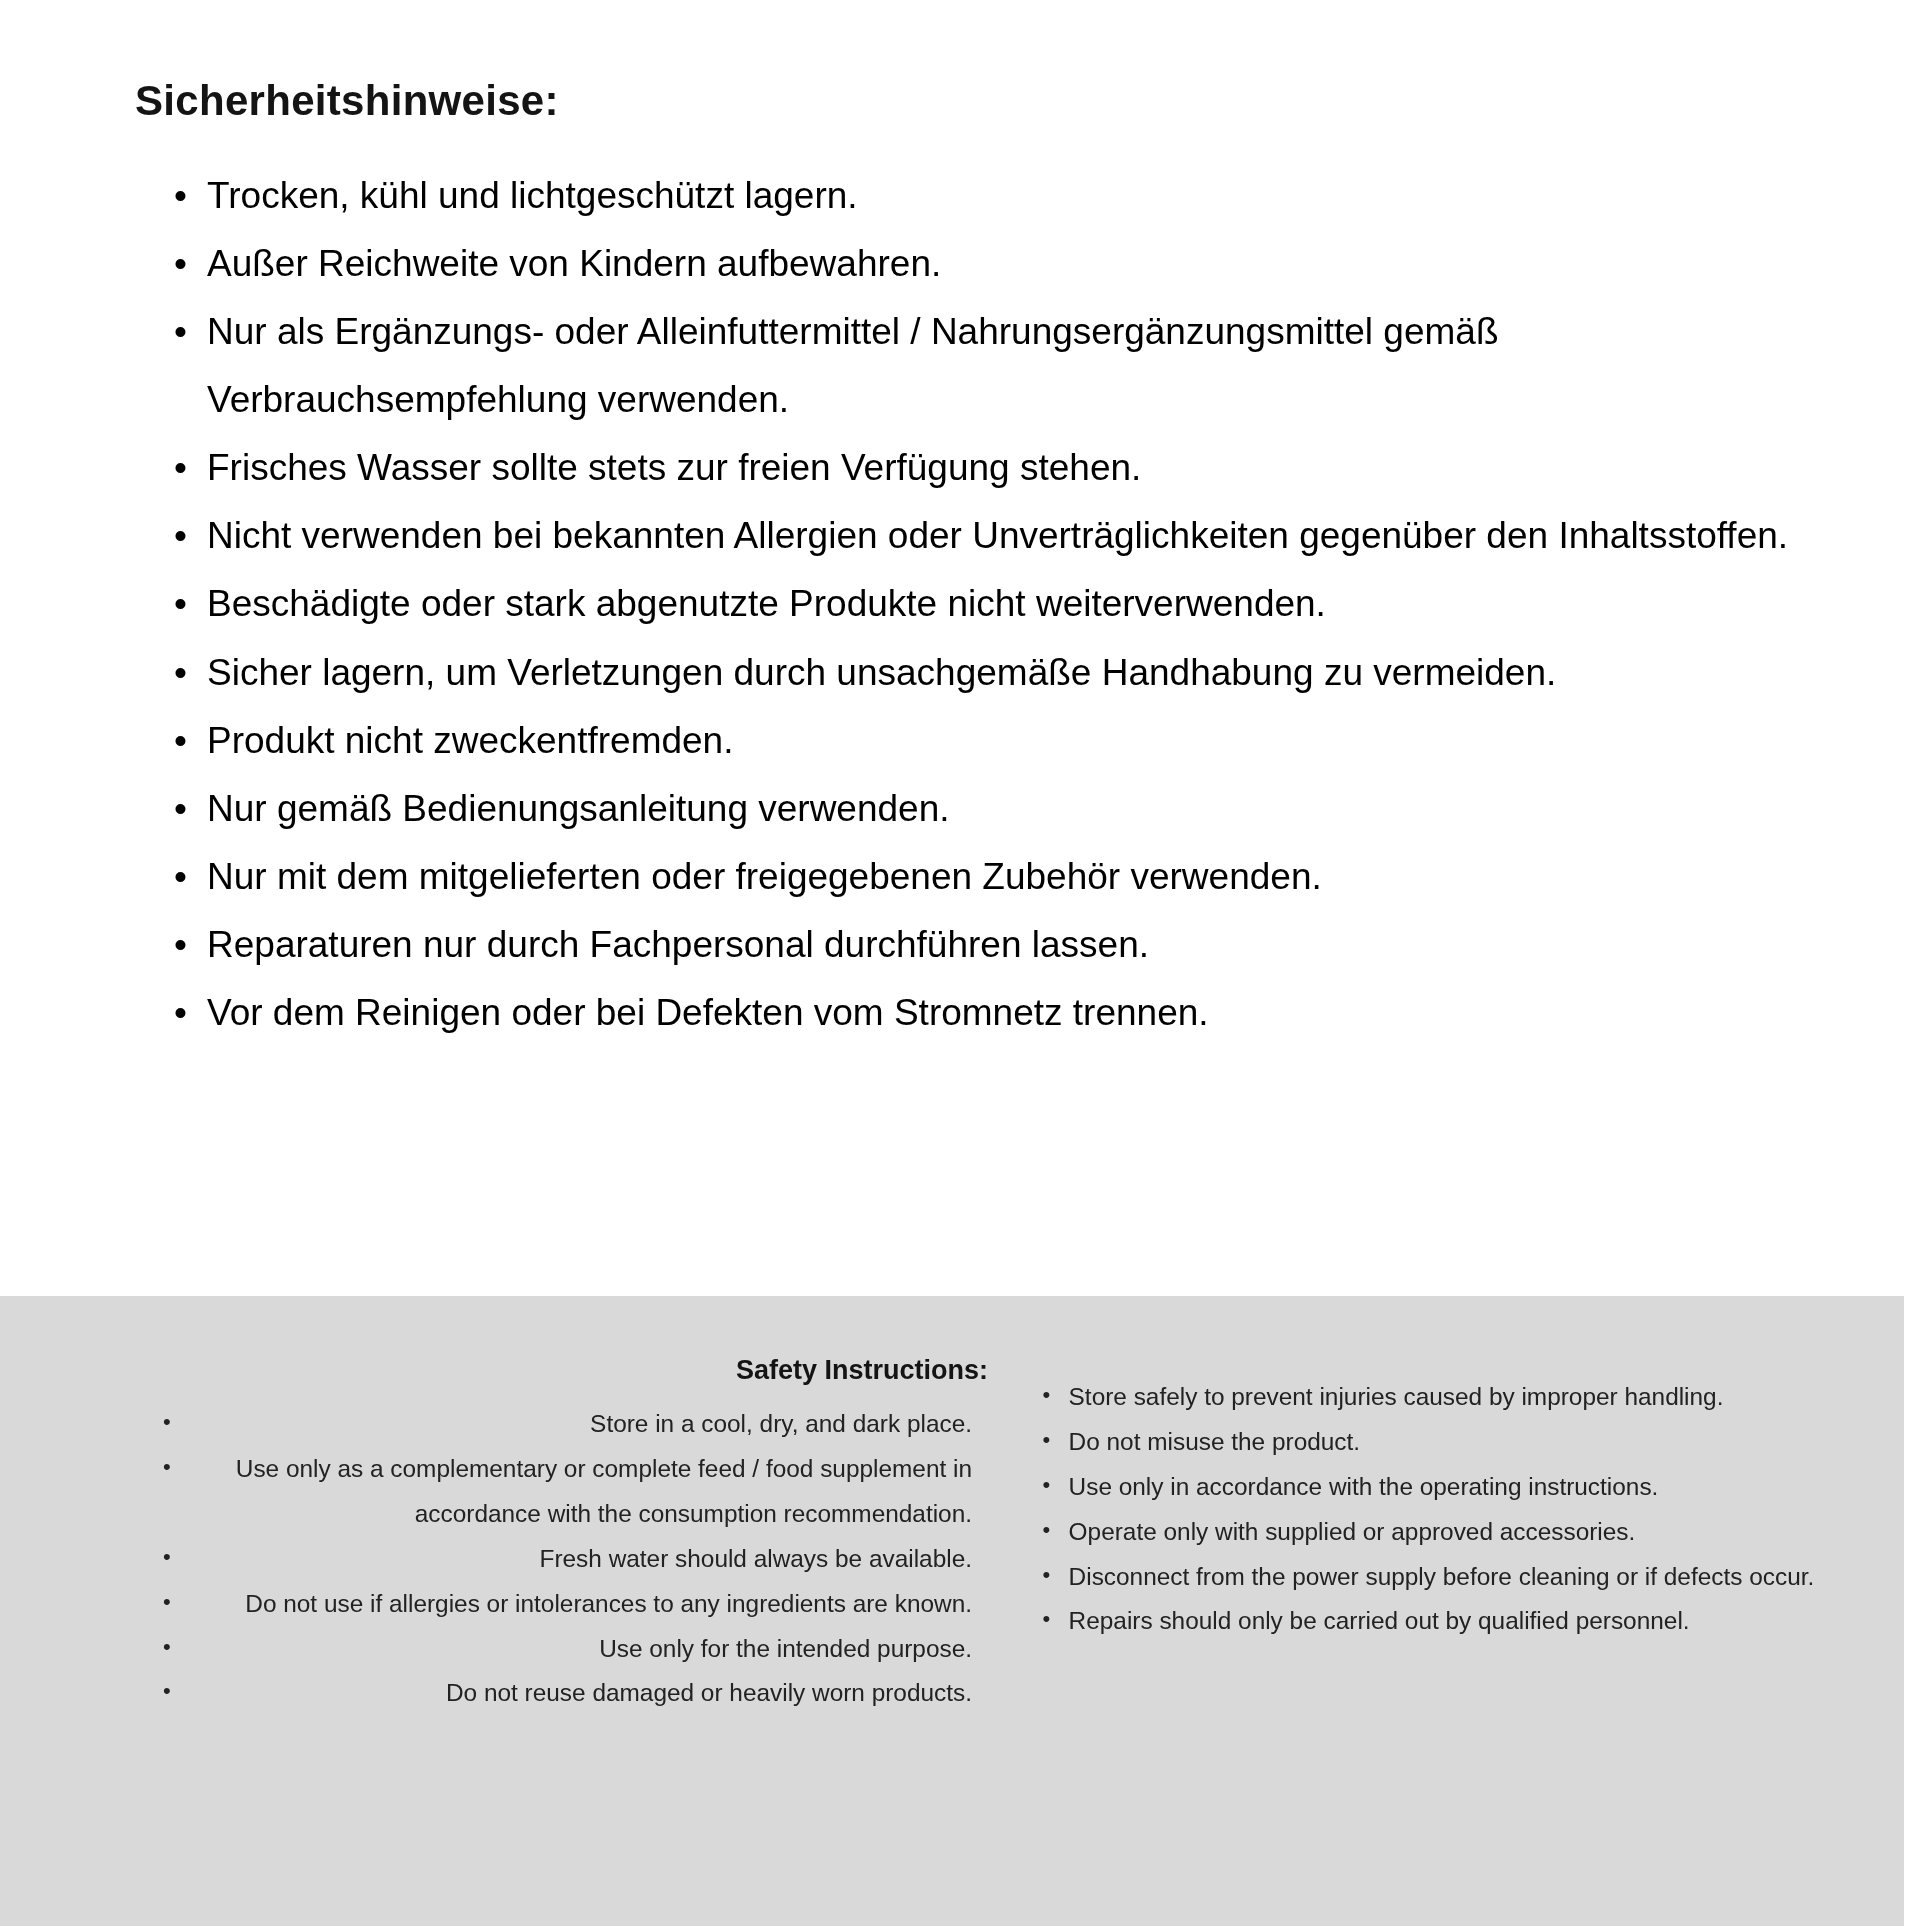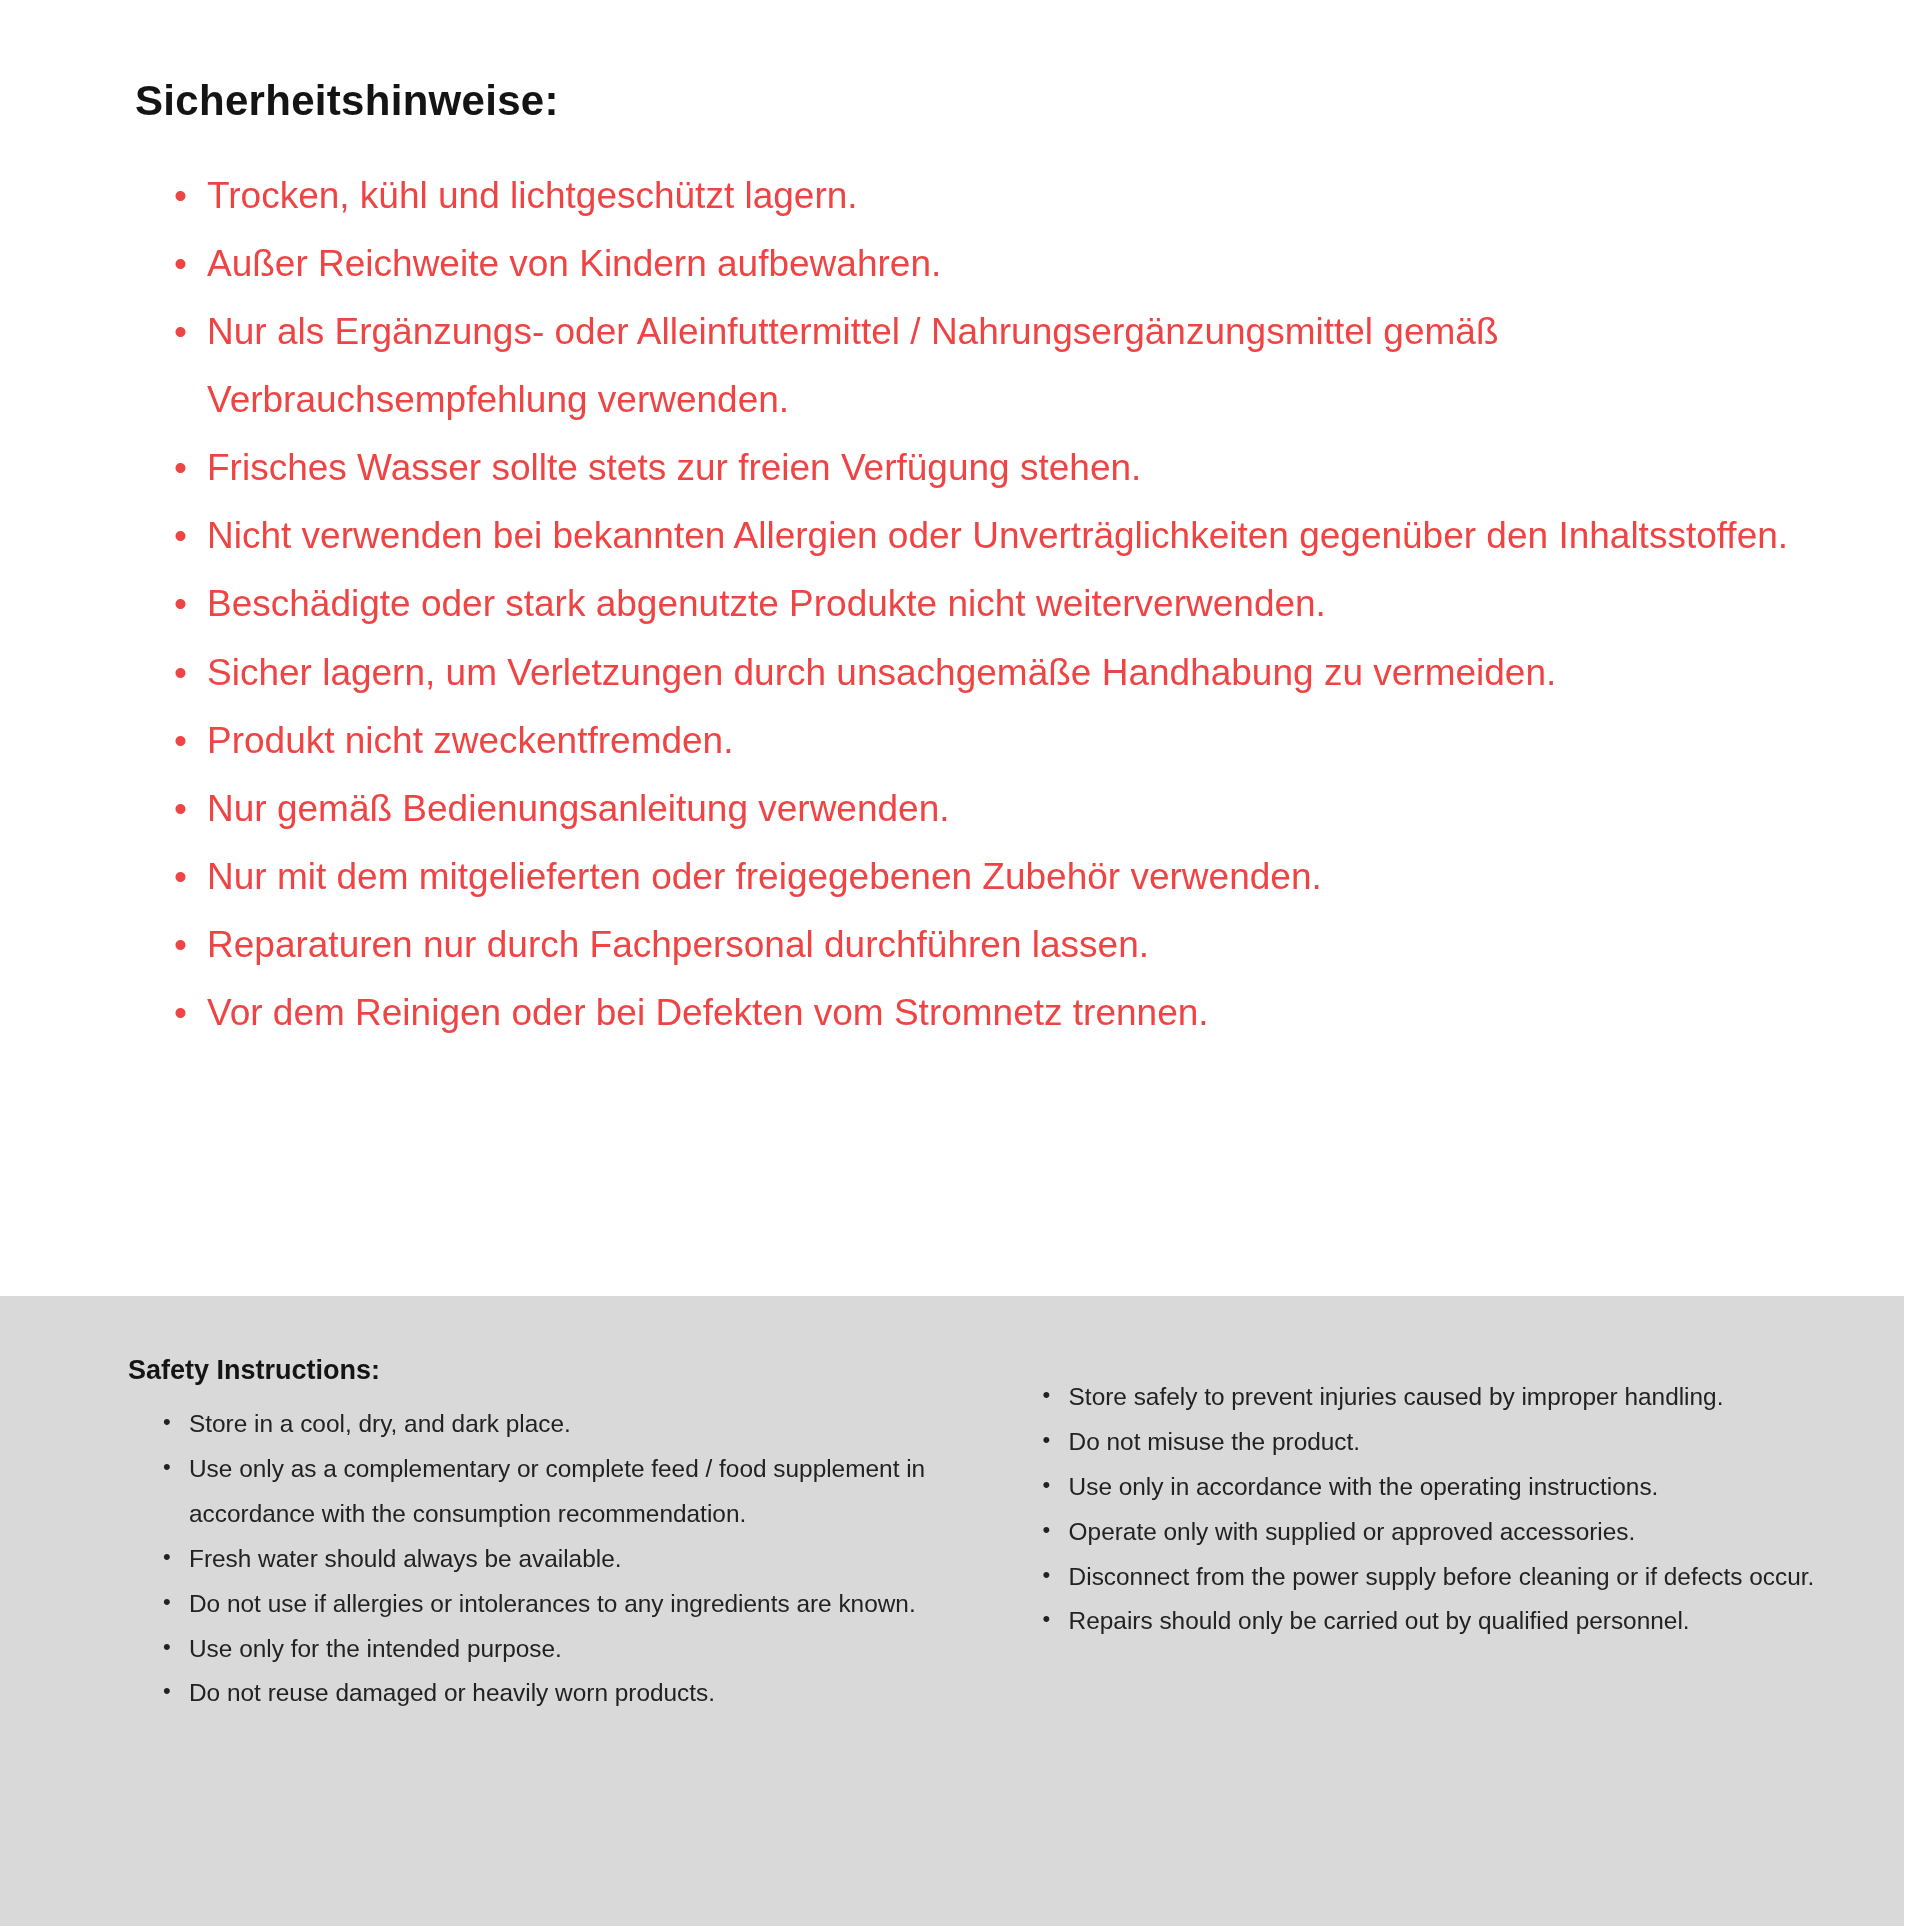--- a/index.html
+++ b/index.html
@@ -36,21 +36,21 @@
     letter-spacing: 0.3px;
     color: #141414;
   }
   .german-list {
     margin: 0;
     padding: 0 0 0 39px;
     list-style: none;
     font-size: 37px;
     line-height: 1.84;
     max-width: 1631px;
-    color: #ef4444;
+    color: #000000;
   }
   .german-list li {
     position: relative;
     padding-left: 33px;
   }
   .german-list li::before {
     content: "\2022";
     position: absolute;
     left: 0;
     top: 0;
@@ -58,21 +58,21 @@
 
   
   .english-section {
     box-sizing: border-box;
     height: 630px;
     background: #d9d9d9;
     padding: 59px 58px 0 128px;
     display: flex;
     gap: 36px;
   }
-  .english-col-left  { width: 860px; }
+  .english-col-left  { width: 860px; text-align: right; }
   .english-col-right { width: 822px; padding-top: 3.9px; }
 
   .english-heading {
     margin: 0 0 9px 0;
     font-size: 27px;
     font-weight: 700;
     color: #141414;
   }
   .english-list {
     margin: 16px;

